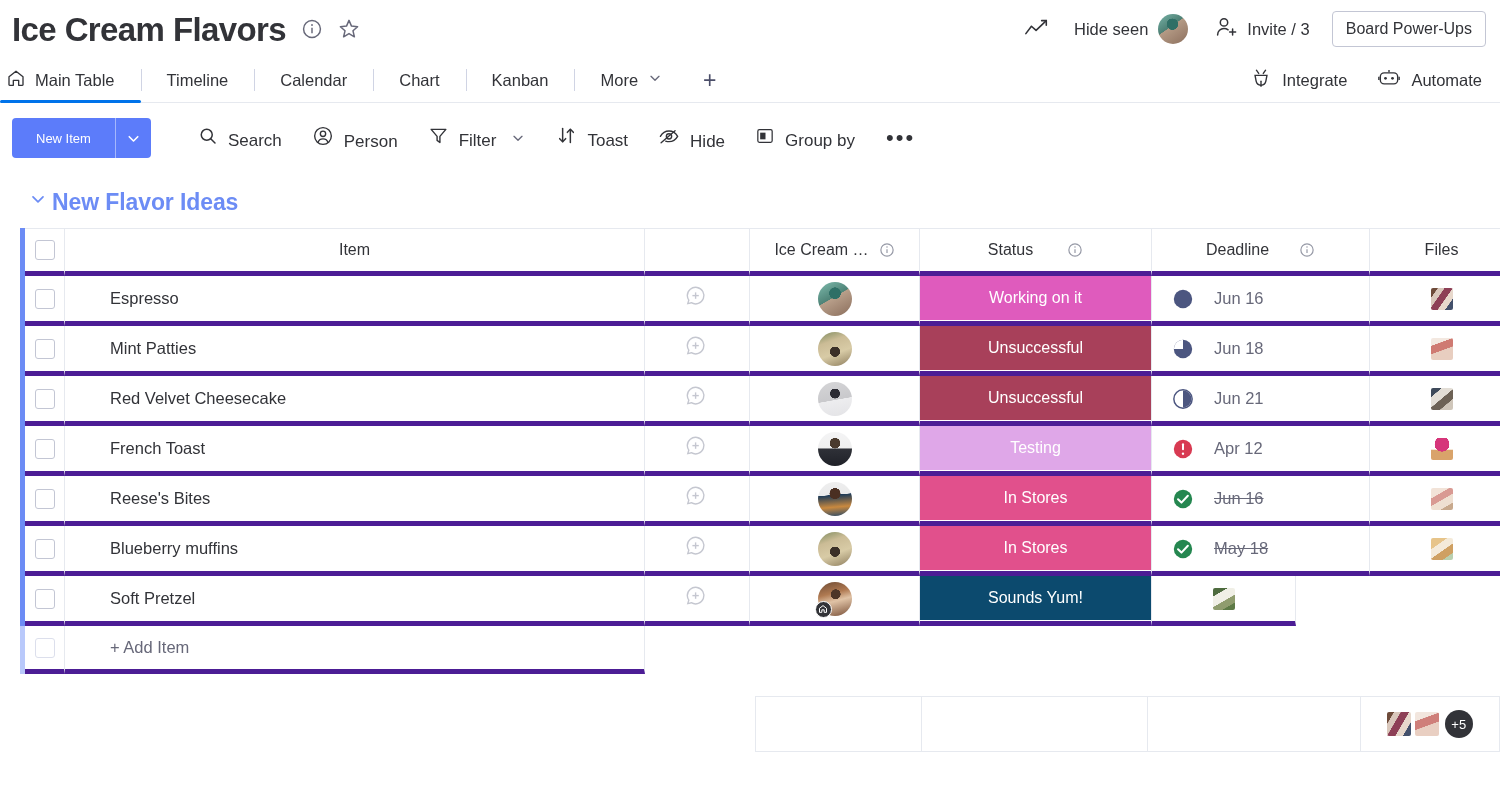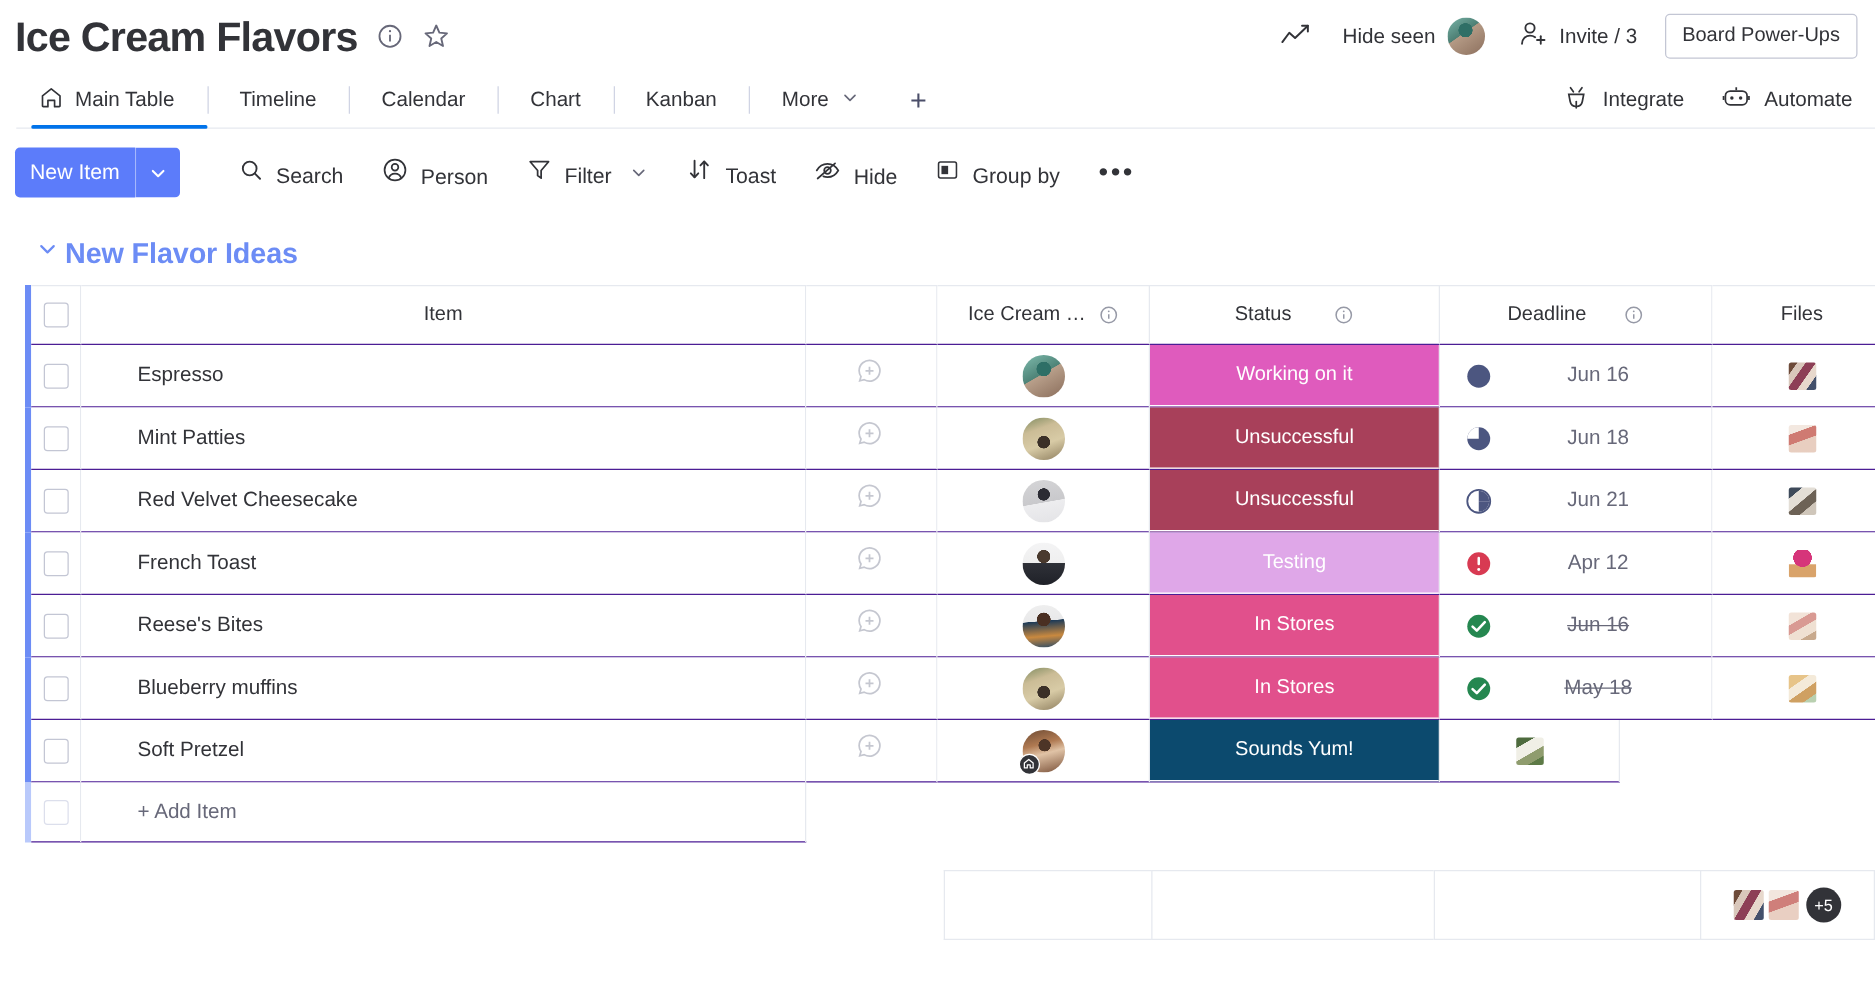--- a/index.html
+++ b/index.html
@@ -44,21 +44,21 @@
   }
   .powerups{
     border:1px solid #c3c6d4; border-radius:4px;
     padding:8px 13px; font-size:16px; color:#323338;
     background:#fff; white-space:nowrap;
   }
 
   
   .tabbar{
     position:relative; height:45px; display:flex; align-items:stretch;
-    padding-left:12px; border-bottom:1px solid #e6e9ef;margin-left:13px;
+    padding-left:0; border-bottom:1px solid #e6e9ef;
   }
   .tab{
     display:flex; align-items:center; gap:9px;
     padding:0 26px; font-size:16.5px; color:#323338;
     position:relative; white-space:nowrap;
   }
   .tab:first-child{ padding-left:6px; }
   .tab.active{ color:#323338; }
   .tab.active::after{
     content:""; position:absolute; left:0; right:0; bottom:-1px;
@@ -73,22 +73,22 @@
     margin-left:auto; display:flex; align-items:center; padding-right:18px; gap:30px;
   }
   .tb-action{ display:flex; align-items:center; gap:10px; font-size:16.5px; color:#323338; }
 
   
   .toolbar{
     height:70px; display:flex; align-items:center; padding:0 0 0 12px; gap:0;
   }
   .newitem-wrap{ display:flex; align-items:stretch; margin-right:32px; }
   .newitem-btn{
-    background:#5c7cfa; color:#fff; font-size:17px;
-    padding:0 12px; height:40px; display:flex; align-items:center;
+    background:#5c7cfa; color:#fff; font-size:13px;
+    padding:0 24px; height:40px; display:flex; align-items:center;
     border-radius:4px 0 0 4px; white-space:nowrap;
   }
   .newitem-caret{
     background:#5c7cfa; color:#fff; width:36px; height:40px;
     display:flex; align-items:center; justify-content:center;
     border-radius:0 4px 4px 0; border-left:1px solid rgba(255,255,255,.45);
   }
   .tool{
     display:flex; align-items:flex-end; gap:10px;
     font-size:17px; color:#323338; padding:6px 15px; white-space:nowrap;
@@ -108,21 +108,21 @@
   .table-wrap{ padding-left:20px; }
   .grid{ display:block; width:1480px; }
   .row{ display:flex; align-items:stretch; height:50px; position:relative; }
   .row.header-row{ height:48px; }
 
   .c-accent{ width:5px; flex:none; background:#6c8cf5; }
   .c-accent.light{ background:#b9c9fb; }
   .c-accent.head{ background:#6c8cf5; }
 
   .cell{
-    border-right:1px solid #e6e9ef; border-bottom:1px solid #4c1d95;
+    border-right:1px solid #e6e9ef; border-bottom:5px solid #4c1d95;
     display:flex; align-items:center; justify-content:center;
     background:#fff; flex:none; position:relative;
   }
   .header-row .cell{ border-top:1px solid #e6e9ef; background:#fff; }
 
   .c-check{ width:40px; }
   .c-item{ width:580px; justify-content:flex-start; padding-left:45px; }
   .c-add{ width:105px; }
   .c-person{ width:170px; }
   .c-status{ width:232px; padding:0; }
@@ -150,21 +150,21 @@
     border:1.5px solid #fff;
   }
 
   .status-cell{
     width:100%; height:100%; display:flex; align-items:center; justify-content:center;
     color:#fff; font-size:16px; border-bottom:1px solid #fff;
   }
 
   .deadline-inner{ display:flex; align-items:center; gap:0; width:100%; height:100%; }
   .dl-ind{ width:62px; display:flex; align-items:center; justify-content:center; flex:none; }
-  .dl-date{ flex:1; text-align:center; font-size:16.5px; color:#676879; padding-right:26px; }
+  .dl-date{ flex:1; font-size:16.5px; color:#676879; padding-right:26px; }
   .dl-date.done{ text-decoration:line-through; }
 
   .thumb{
     width:22px; height:22px; border-radius:2px;
     background-size:cover; background-position:center; flex:none;
   }
 
   
   .summary-row{ display:flex; margin-top:22px; padding-left:735px; }
   .sum-cell{

